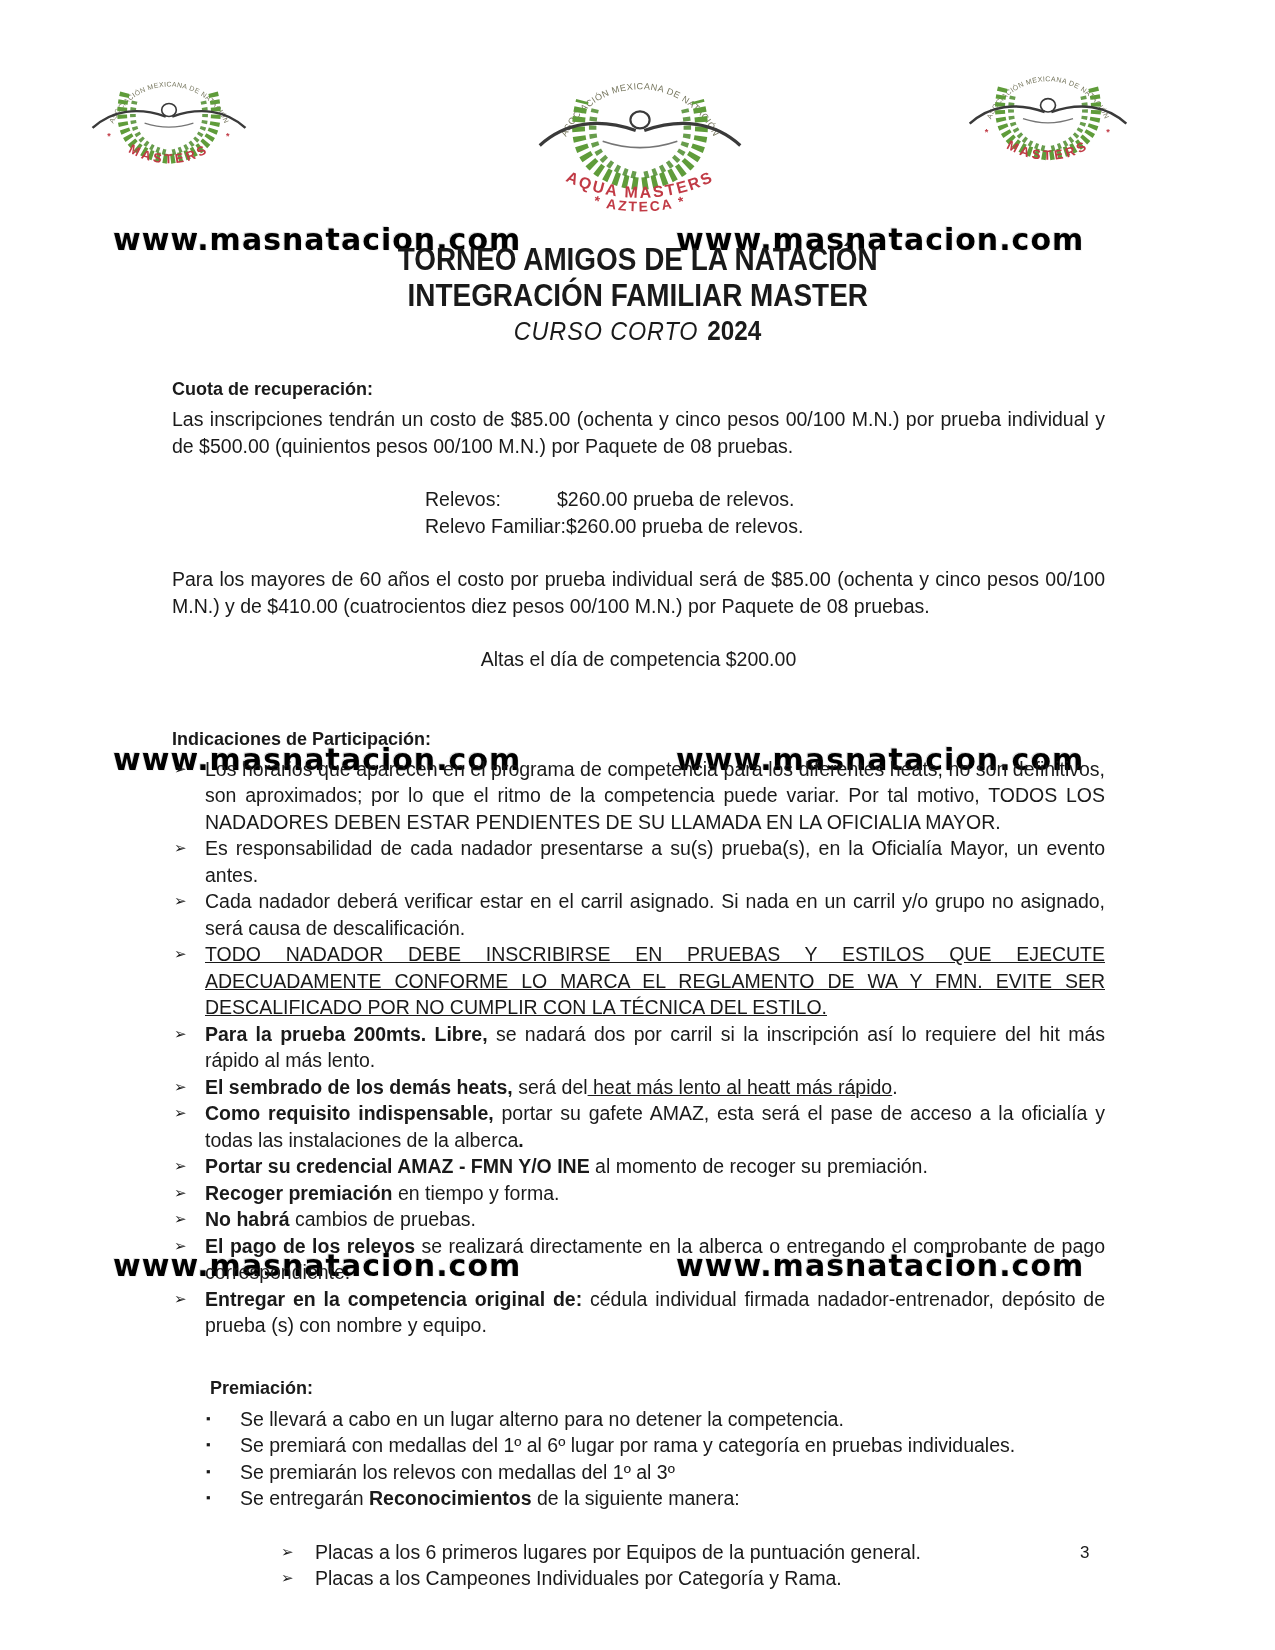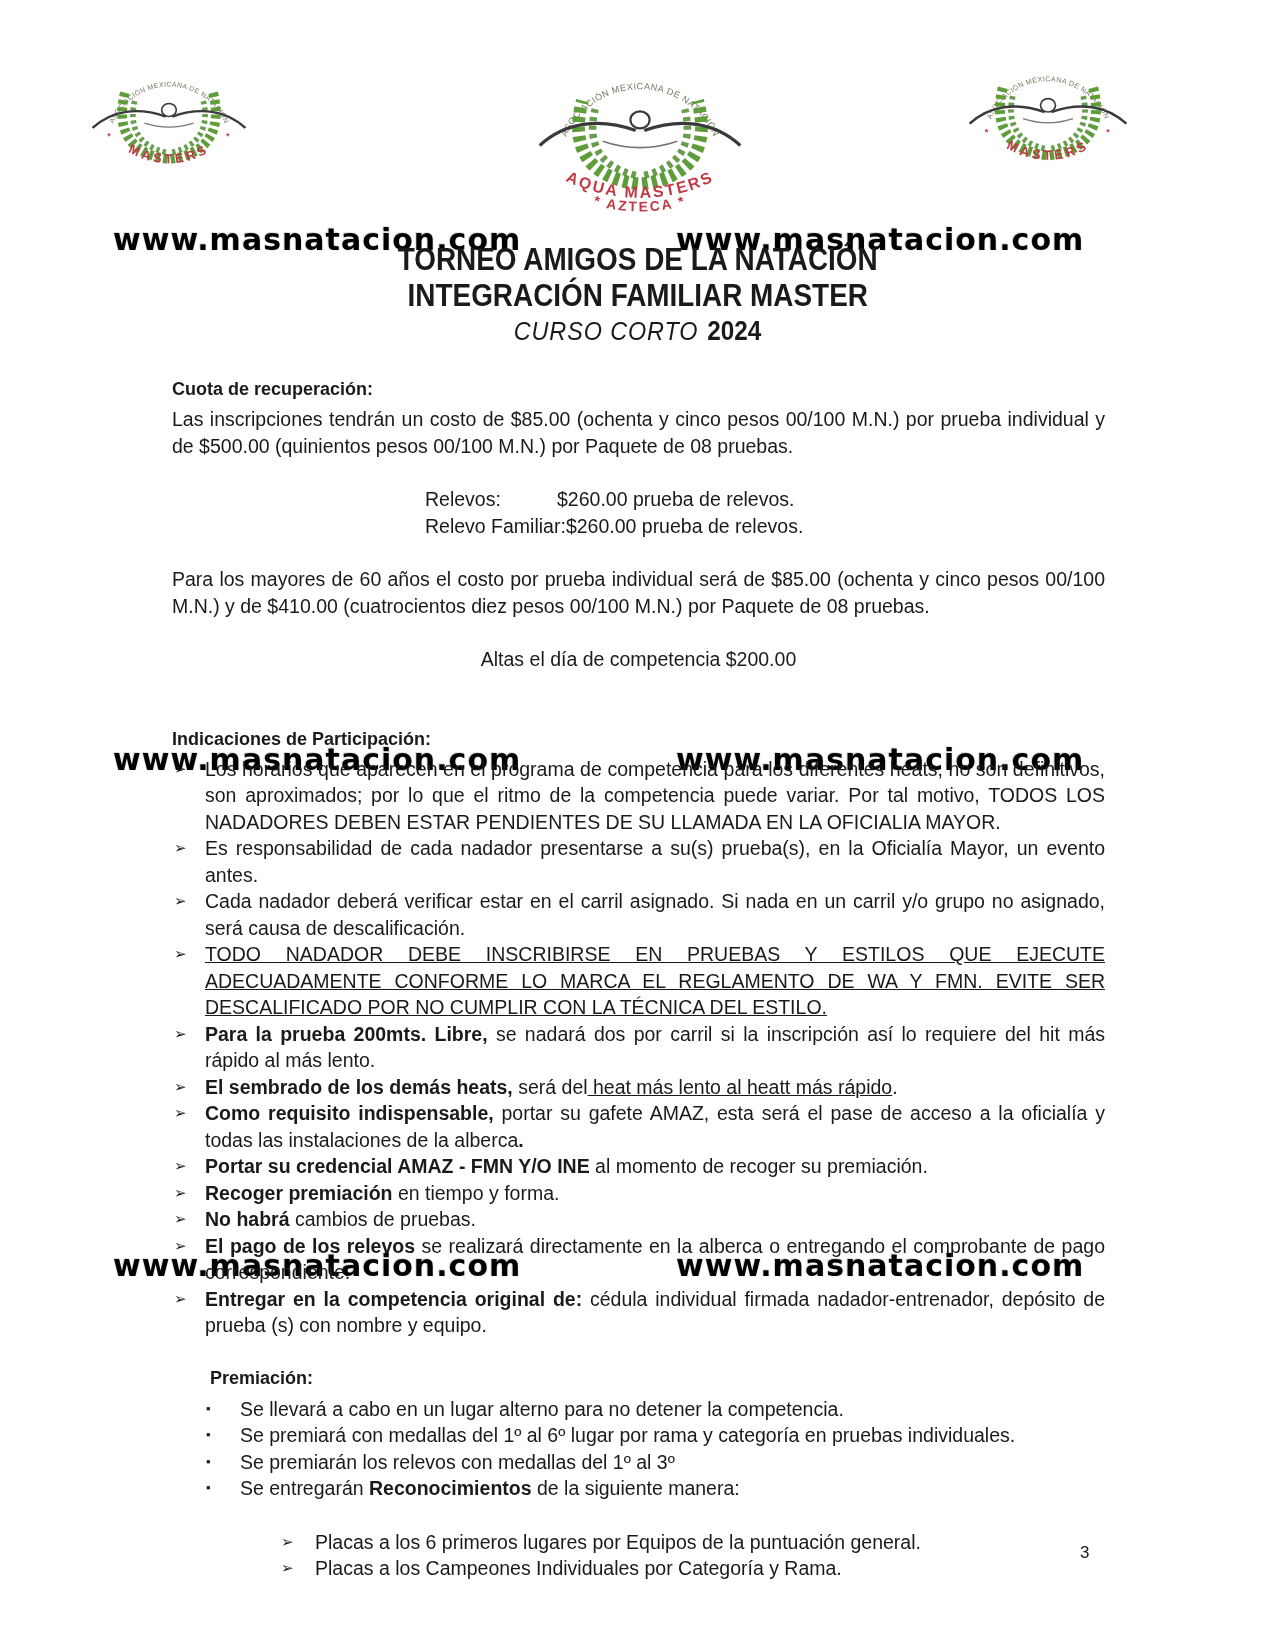--- a/index.html
+++ b/index.html
@@ -50,21 +50,21 @@
   .relevos .lbl { display:inline-block; min-width:132px; }
   .p2 { margin-top:27px; }
   .altas { margin-top:27px; text-align:center; }
   .h-ind { margin-top:53px; margin-bottom:3px; }
 
   .li { position:relative; padding-left:33px; }
   .li .mk { position:absolute; left:2px; top:0; }
   .arrow-list .li { text-align:justify; }
   .arrow-list .mk { font-size:15px; }
 
-  .h-prem { margin-top:26px; margin-left:38px; margin-bottom:4px; }
+  .h-prem { margin-top:36px; margin-left:38px; margin-bottom:4px; }
   .sq-list .li { padding-left:68px; }
   .sq-list .mk { left:34px; font-size:13px; }
   .sub-list { margin-top:27px; }
   .sub-list .li { padding-left:143px; }
   .sub-list .mk { left:109px; font-size:15px; }
 
   .b { font-weight:bold; }
   .u { text-decoration:underline; }
 
   .pageno { position:absolute; z-index:1; left:1080px; top:1543px; font-size:17px; }

